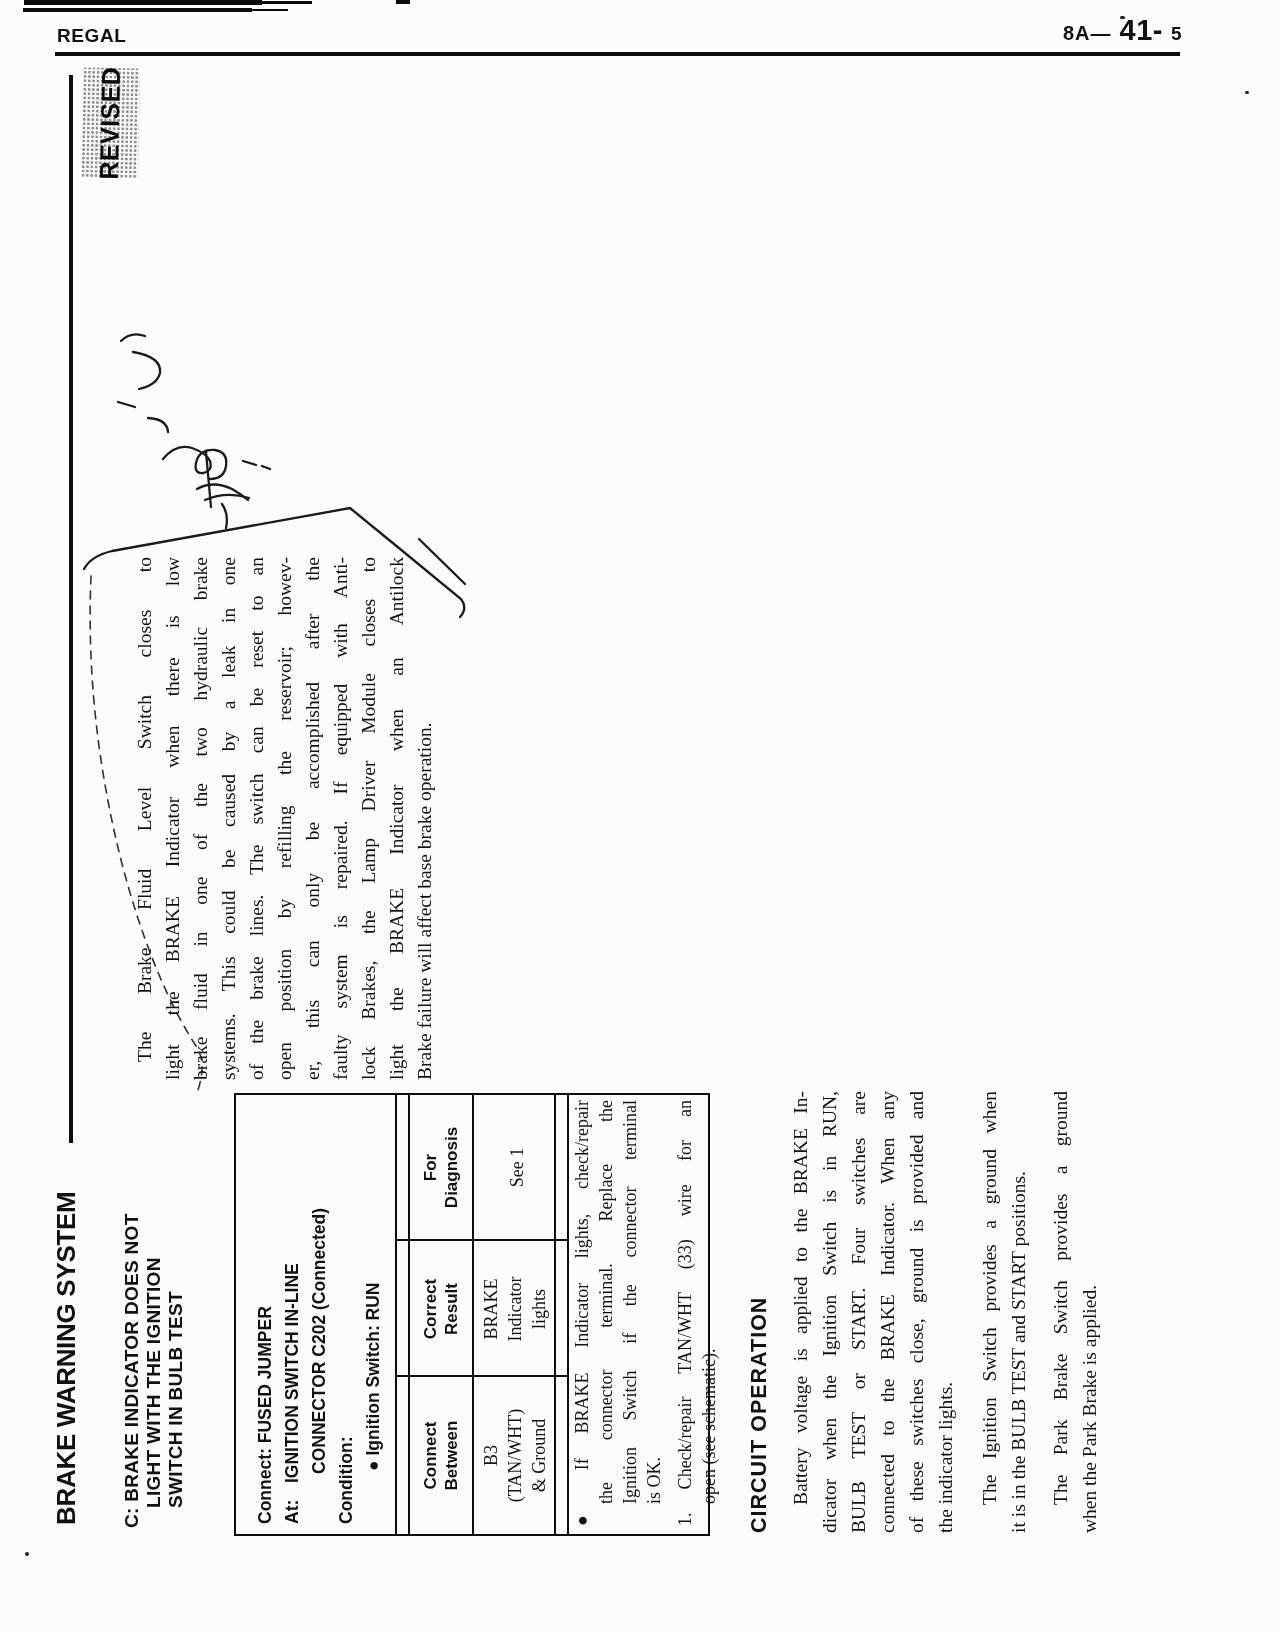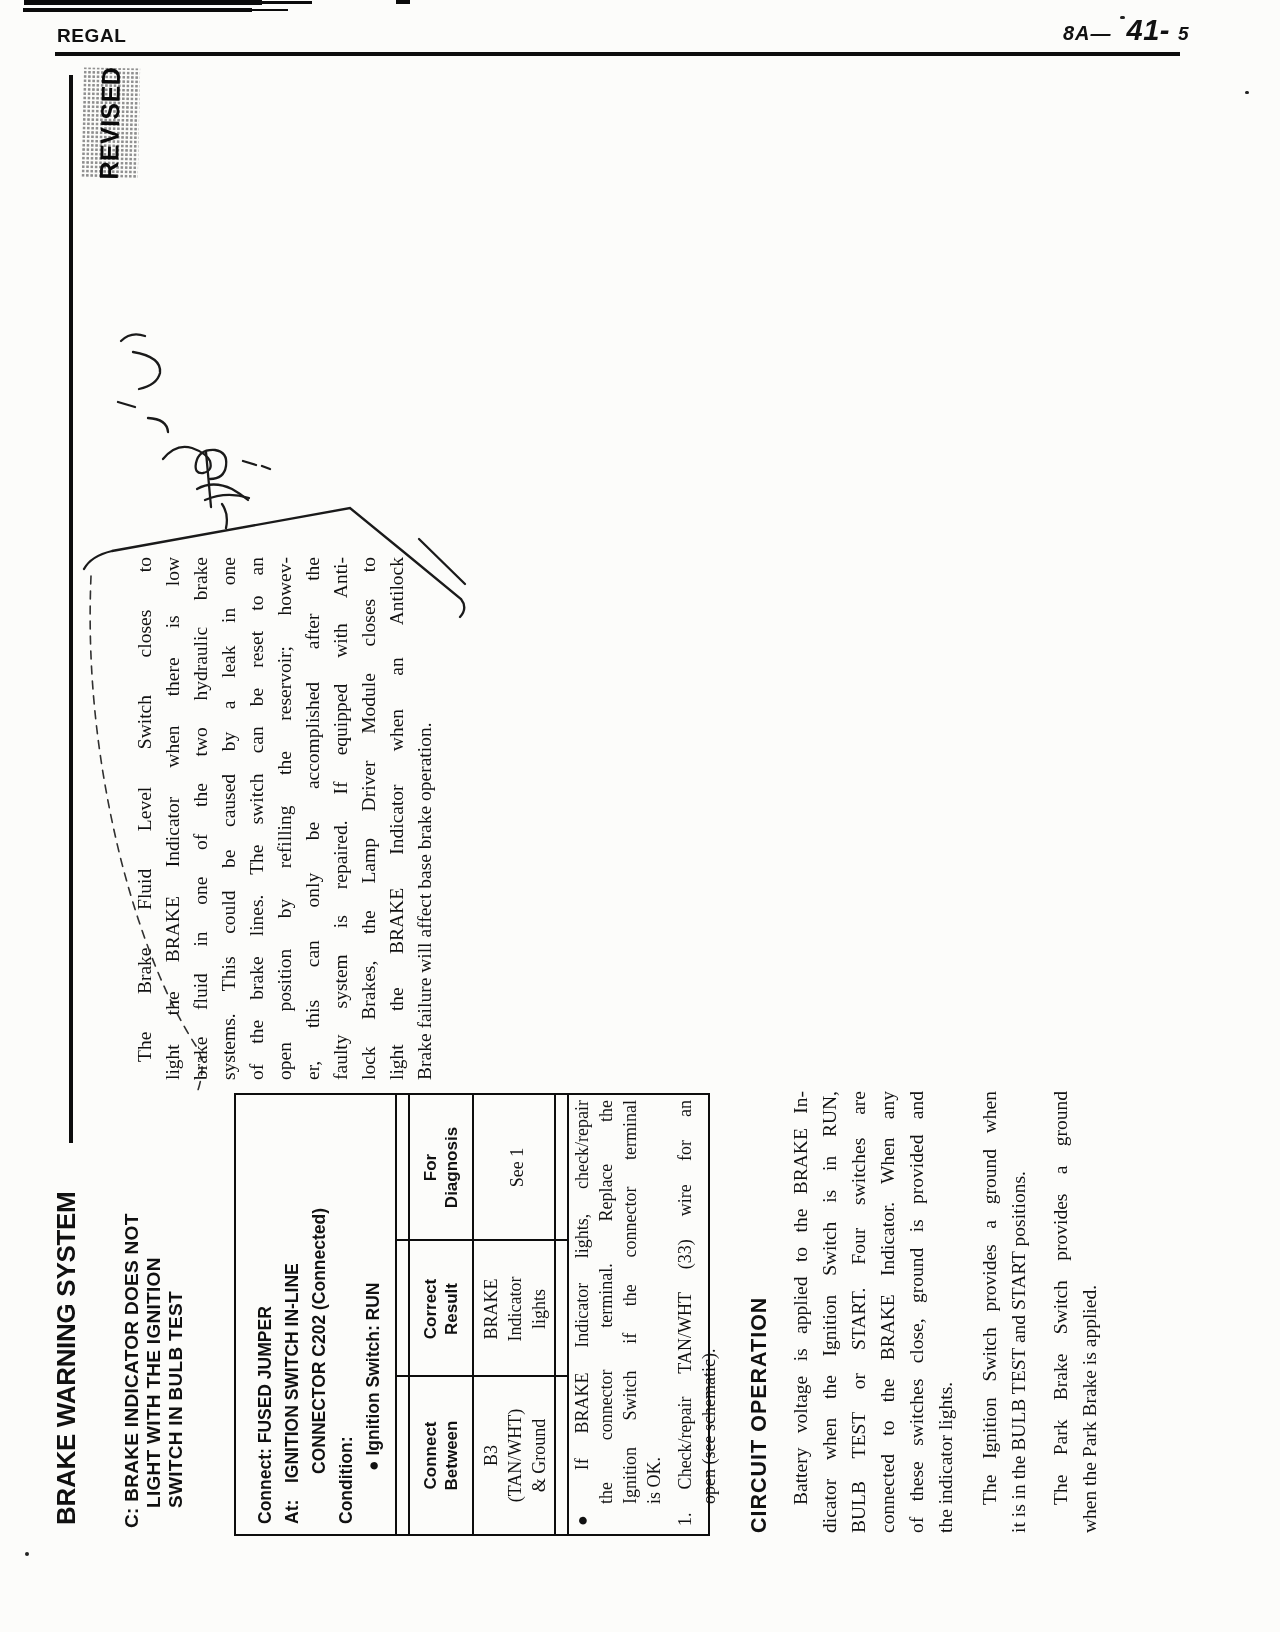--- a/index.html
+++ b/index.html
@@ -3,23 +3,23 @@
 <meta charset="utf-8">
 <style>
   html,body{margin:0;padding:0;background:#e8e8e6;}
   #page{position:relative;width:1280px;height:1632px;background:#fcfcfa;overflow:hidden;
         font-family:"Liberation Sans","DejaVu Sans",sans-serif;color:#111;}
   .abs{position:absolute;}
   .bar{background:#0b0b0b;}
   
   #hdr-left{left:57px;top:25px;font-size:19px;font-weight:700;letter-spacing:0.6px;text-align:right;}
   #hdr-rule{left:55px;top:52px;width:1125px;height:4px;background:#0d0d0d;}
-  #hdr-num{left:1063px;top:14px;display:flex;align-items:baseline;font-weight:700;font-style:italic;}
+  #hdr-num{left:1063px;top:14px;display:flex;align-items:baseline;font-weight:700;}
   #hdr-num .pn-pre{font-size:20px;letter-spacing:1px;}
-  #hdr-num .pn-main{font-size:29px;margin-left:15px;letter-spacing:0.5px;}
+  #hdr-num .pn-main{font-size:29px;margin-left:8px;letter-spacing:0.5px;}
   #hdr-num .pn-suf{font-size:19px;margin-left:8px;}
   .speck{background:#222;border-radius:2px;}
   
   #rot{position:absolute;left:35px;top:1625px;width:1570px;height:1210px;
        transform:rotate(-90deg);transform-origin:0 0;}
   #title{left:100px;top:16px;font-size:26px;font-weight:700;letter-spacing:-0.3px;white-space:nowrap;}
   #title-rule{left:482px;top:34px;width:1068px;height:4px;background:#0d0d0d;}
   #revised{left:1447px;top:47px;width:110px;height:57px;display:flex;align-items:center;justify-content:center;
            transform:rotate(1.2deg);
            background-image:radial-gradient(circle,#8f8f8f 1.2px,rgba(0,0,0,0) 1.4px);

